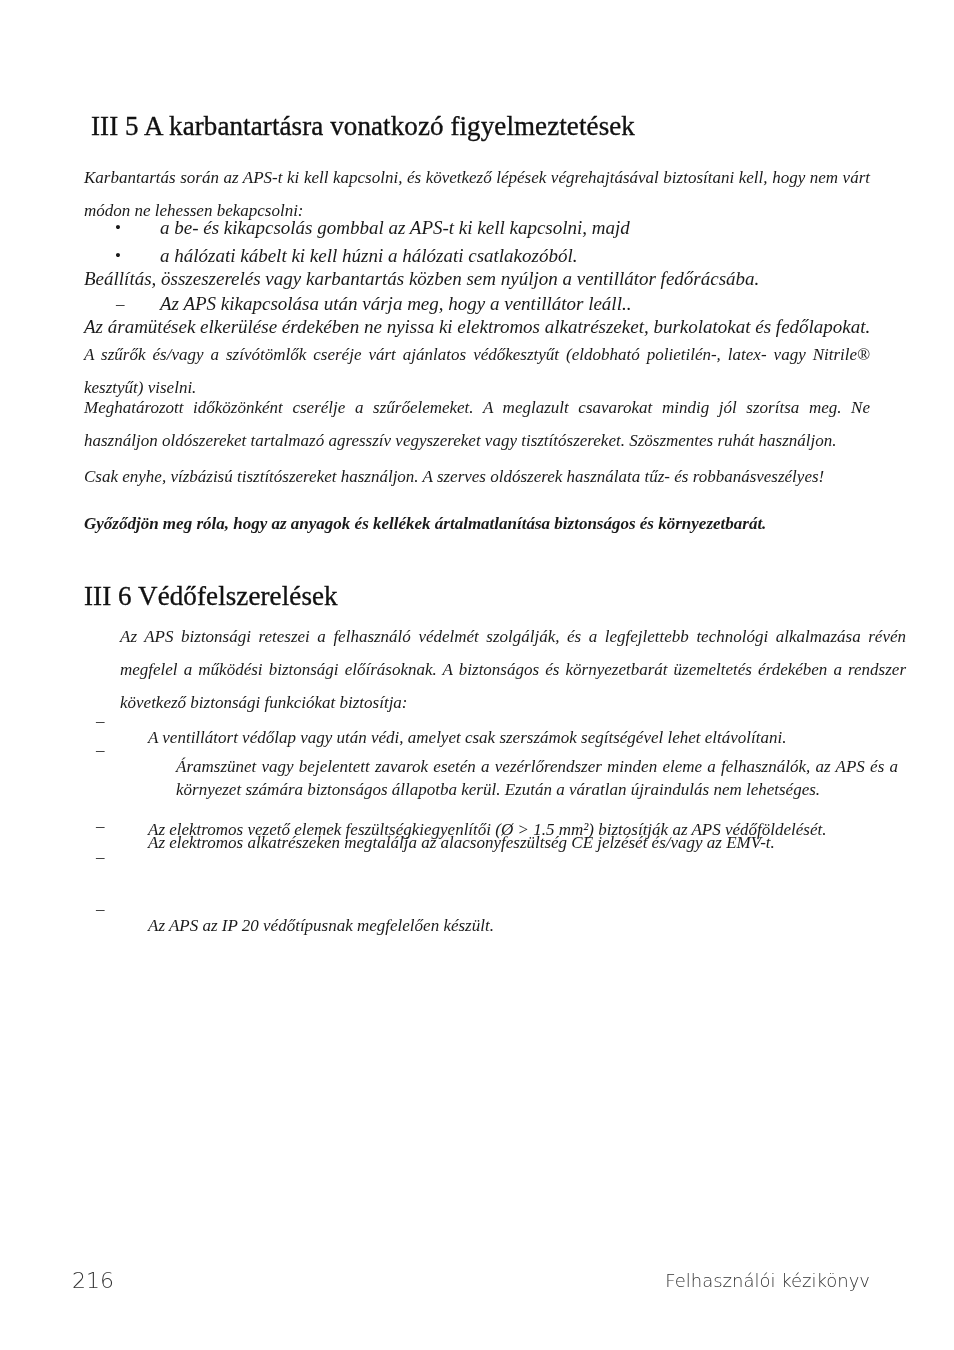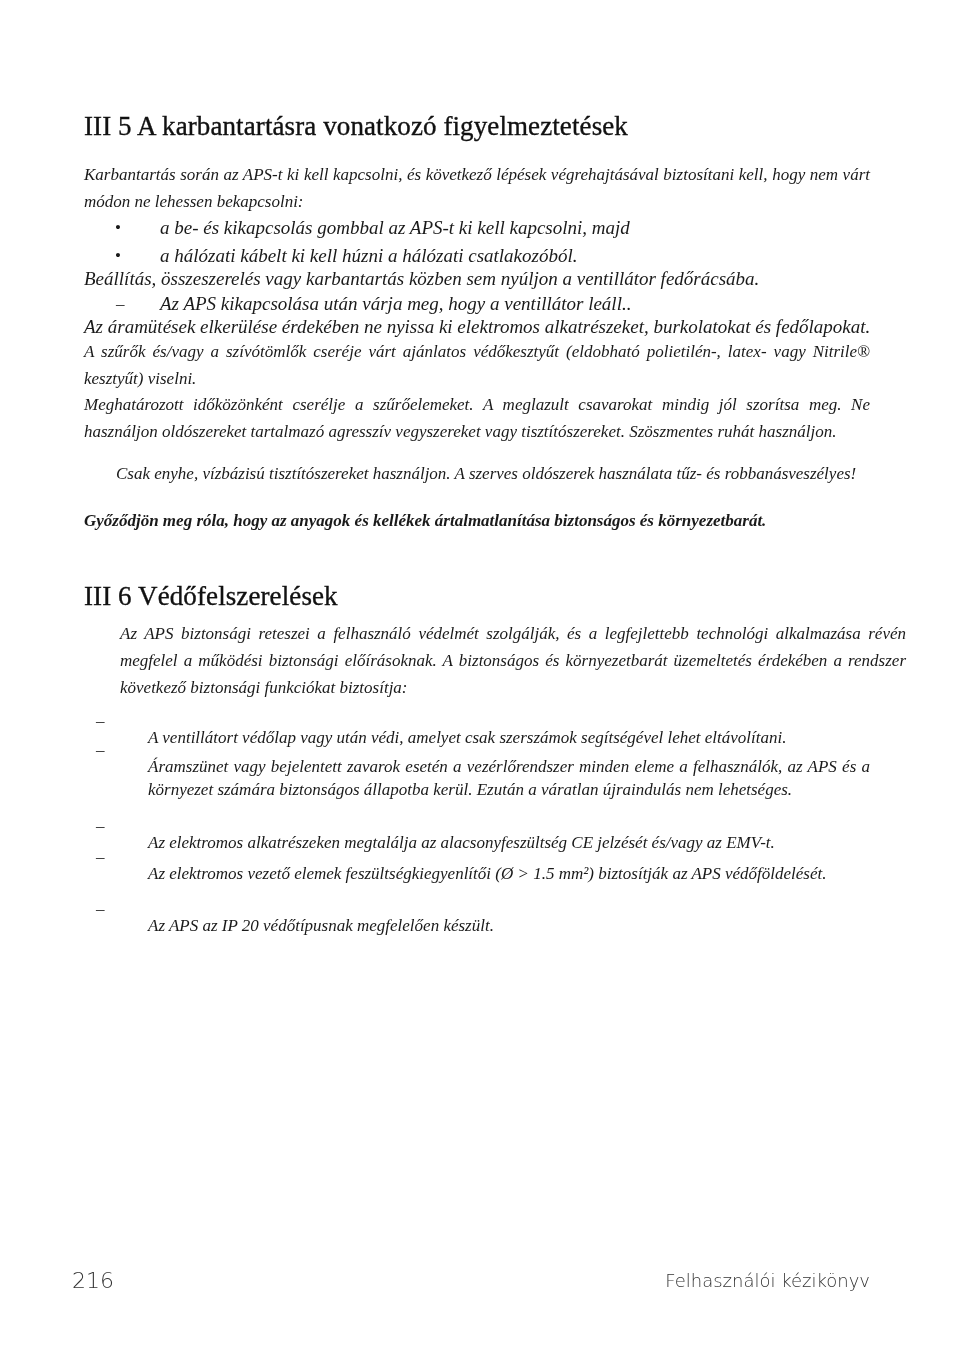--- a/index.html
+++ b/index.html
@@ -1,72 +1,72 @@
 <!DOCTYPE html>
 <html><head>
 <meta charset="utf-8">
 <style>
   html, body { margin: 0; padding: 0; background: #ffffff; }
   body { width: 954px; height: 1350px; position: relative; overflow: hidden; color: #1a1a1a; }
   .page { position: absolute; left: 84px; top: 0; width: 786px; }
   .h { position: absolute; left: 0; font-family: "Liberation Serif", serif; font-size: 27px; font-weight: normal; color: #111; margin: 0; letter-spacing: 0.1px; -webkit-text-stroke: 0.35px #111; white-space: nowrap; }
-  .p { position: absolute; left: 0; width: 786px; font-family: "Liberation Serif", serif; font-style: italic; font-size: 17px; line-height: 27px; color: #1a1a1a; text-align: justify; margin: 0; }
+  .p { position: absolute; left: 0; width: 786px; font-family: "Liberation Serif", serif; font-style: italic; font-size: 17px; line-height: 33px; color: #1a1a1a; text-align: justify; margin: 0; }
   .p.bold { font-weight: bold; }
   .line { position: absolute; left: 0; font-family: "Liberation Serif", serif; font-style: italic; font-size: 19px; line-height: 23px; white-space: nowrap; color: #1a1a1a; }
   .marker { position: absolute; font-family: "Liberation Serif", serif; font-size: 17px; line-height: 23px; color: #1a1a1a; }
   .item { position: absolute; left: 64px; width: 722px; font-family: "Liberation Serif", serif; font-style: italic; font-size: 17px; line-height: 23px; text-align: justify; color: #1a1a1a; }
   .footer { position: absolute; top: 1268px; font-family: "DejaVu Sans", sans-serif; font-size: 20px; color: #333; font-weight: 300; }
   .footer.left { left: 72px; font-size: 22px; }
   .footer.right { right: 84px; font-size: 18px; top: 1270px; }
 </style>
 </head>
 <body>
 
 <div class="page">
 
-  <h2 class="h" style="top:111px;">III 5  A karbantartásra vonatkozó figyelmeztetések</h2>
+  <h2 class="h" style="top:111px;margin-left:7px;">III 5  A karbantartásra vonatkozó figyelmeztetések</h2>
 
   <p class="p" style="top:161px;">Karbantartás során az APS-t ki kell kapcsolni, és következő lépések végrehajtásával biztosítani kell, hogy nem várt módon ne lehessen bekapcsolni:</p>
 
   <span class="marker" style="top:216px; left:31px;">•</span>
   <span class="line" style="top:216px; left:76px;">a be- és kikapcsolás gombbal az APS-t ki kell kapcsolni, majd</span>
 
   <span class="marker" style="top:244px; left:31px;">•</span>
   <span class="line" style="top:244px; left:76px;">a hálózati kábelt ki kell húzni a hálózati csatlakozóból.</span>
 
   <span class="line" style="top:267px;">Beállítás, összeszerelés vagy karbantartás közben sem nyúljon a ventillátor fedőrácsába.</span>
 
   <span class="marker" style="top:292px; left:32px;">–</span>
   <span class="line" style="top:292px; left:76px;">Az APS kikapcsolása után várja meg, hogy a ventillátor leáll..</span>
 
   <span class="line" style="top:315px;">Az áramütések elkerülése érdekében ne nyissa ki elektromos alkatrészeket, burkolatokat és fedőlapokat.</span>
 
   <p class="p" style="top:338px;">A szűrők és/vagy a szívótömlők cseréje várt ajánlatos védőkesztyűt (eldobható polietilén-, latex- vagy Nitrile® kesztyűt) viselni.</p>
 
   <p class="p" style="top:391px;">Meghatározott időközönként cserélje a szűrőelemeket. A meglazult csavarokat mindig jól szorítsa meg. Ne használjon oldószereket tartalmazó agresszív vegyszereket vagy tisztítószereket. Szöszmentes ruhát használjon.</p>
 
-  <p class="p" style="top:460px;margin-left:32px;">Csak enyhe, vízbázisú tisztítószereket használjon. A szerves oldószerek használata tűz- és robbanásveszélyes!</p>
+  <p class="p" style="top:460px;">Csak enyhe, vízbázisú tisztítószereket használjon. A szerves oldószerek használata tűz- és robbanásveszélyes!</p>
 
   <p class="p bold" style="top:507px;">Győződjön meg róla, hogy az anyagok és kellékek ártalmatlanítása biztonságos és környezetbarát.</p>
 
   <h2 class="h" style="top:581px;">III 6  Védőfelszerelések</h2>
 
   <p class="p" style="top:620px;margin-left:36px;">Az APS biztonsági reteszei a felhasználó védelmét szolgálják, és a legfejlettebb technológi alkalmazása révén megfelel a működési biztonsági előírásoknak. A biztonságos és környezetbarát üzemeltetés érdekében a rendszer következő biztonsági funkciókat biztosítja:</p>
 
   <span class="marker" style="top:709px; left:12px;">–</span>
   <p class="item" style="top:709px;">A ventillátort védőlap vagy után védi, amelyet csak szerszámok segítségével lehet eltávolítani.</p>
 
   <span class="marker" style="top:738px; left:12px;">–</span>
-  <p class="item" style="top:738px;">Áramszünet vagy bejelentett zavarok esetén a vezérlőrendszer minden eleme a felhasználók, az APS és a környezet számára biztonságos állapotba kerül. Ezután a váratlan újraindulás nem lehetséges.</p>
+  <p class="item" style="top:738px;margin-left:28px;">Áramszünet vagy bejelentett zavarok esetén a vezérlőrendszer minden eleme a felhasználók, az APS és a környezet számára biztonságos állapotba kerül. Ezután a váratlan újraindulás nem lehetséges.</p>
 
   <span class="marker" style="top:814px; left:12px;">–</span>
   <p class="item" style="top:814px;">Az elektromos alkatrészeken megtalálja az alacsonyfeszültség CE jelzését és/vagy az EMV-t.</p>
 
   <span class="marker" style="top:845px; left:12px;">–</span>
-  <p class="item" style="top:845px;font-style:italic;">Az elektromos vezető elemek feszültségkiegyenlítői (Ø &gt; 1.5 mm²) biztosítják az APS védőföldelését.</p>
+  <p class="item" style="top:801px;font-style:italic;">Az elektromos vezető elemek feszültségkiegyenlítői (Ø &gt; 1.5 mm²) biztosítják az APS védőföldelését.</p>
 
   <span class="marker" style="top:897px; left:12px;">–</span>
   <p class="item" style="top:897px;font-style:italic;">Az APS az IP 20 védőtípusnak megfelelően készült.</p>
 
 </div>
 
 <div class="footer left">216</div>
 <div class="footer right">Felhasználói kézikönyv</div>
 
 </body></html>

